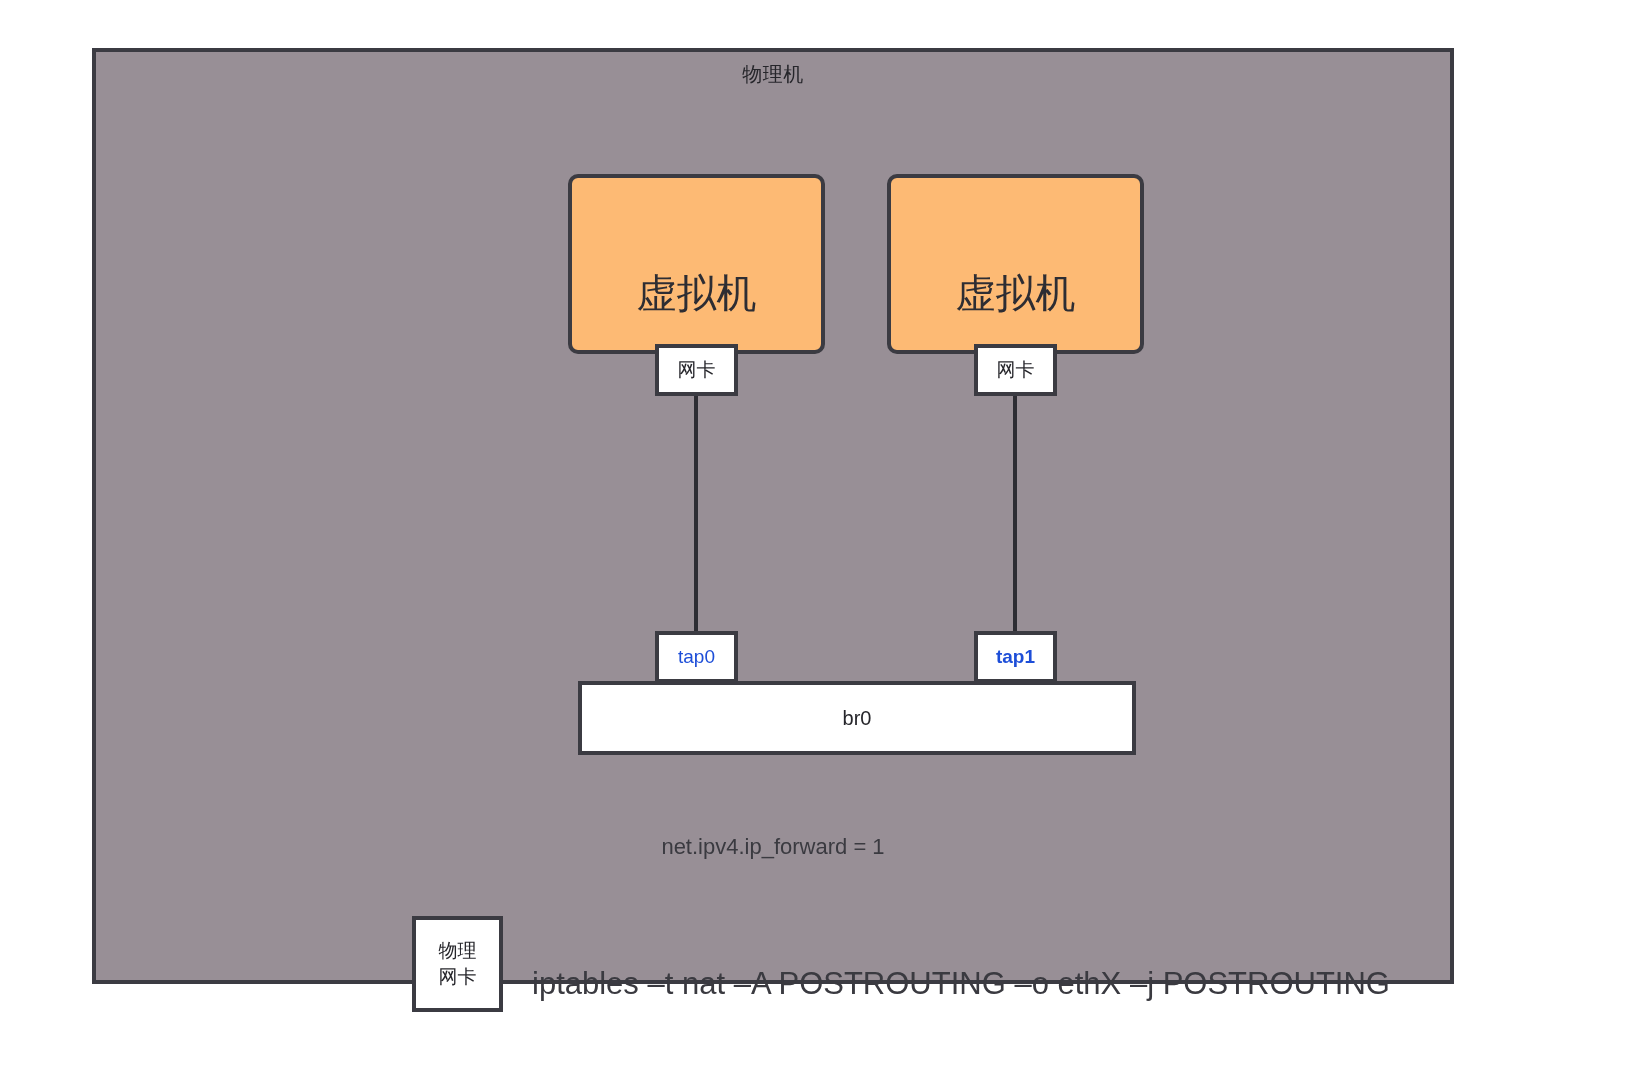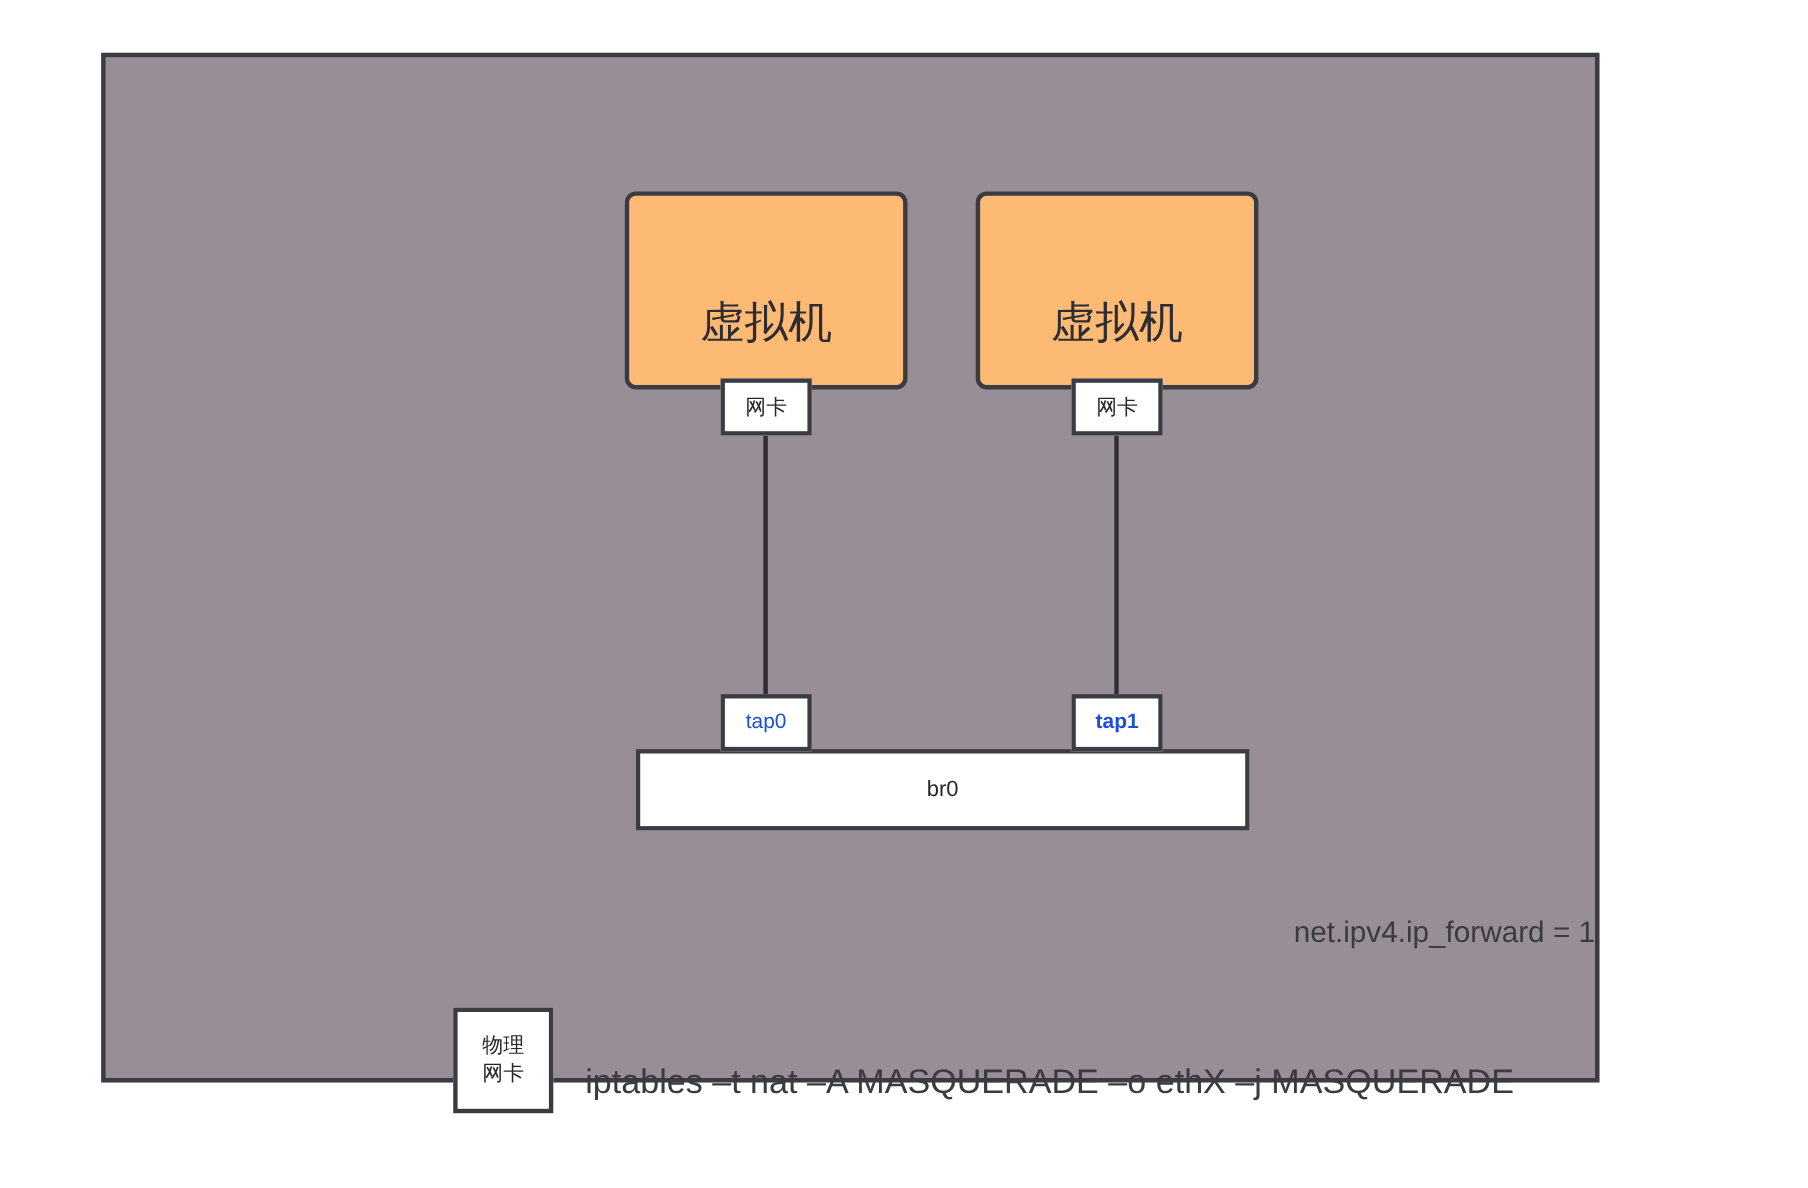--- a/index.html
+++ b/index.html
@@ -135,22 +135,22 @@
     color: #26262b;
     z-index: 3;
   }
 
   
   #sysctl-text {
     position: absolute;
     left: 0;
     top: 775px;
     width: 100%;
-    text-align: right;
-    font-size: 27px;
+    text-align: center;
+    font-size: 22px;
     color: #3a3a40;
     line-height: 40px;
   }
 
   
   #phys-nic-box {
     position: absolute;
     left: 316px;
     top: 864px;
     width: 91px;
@@ -181,20 +181,21 @@
     white-space: nowrap;
   }
 </style>
 </head>
 <body>
 
 <div id="canvas">
 
   <div id="host-box">
 
+    <div id="host-title">物理机</div>
 
     <div class="vm-box" id="vm-0">
       <div class="vm-label">虚拟机</div>
     </div>
 
     <div class="vm-box" id="vm-1">
       <div class="vm-label">虚拟机</div>
     </div>
 
     <div class="nic-box" id="nic-0">网卡</div>
@@ -208,16 +209,16 @@
 
     <div id="br0-box">br0</div>
 
     <div id="sysctl-text">net.ipv4.ip_forward = 1</div>
 
     <div id="phys-nic-box">
       <span>物理</span>
       <span>网卡</span>
     </div>
 
-    <div id="iptables-text">iptables –t nat –A MASQUERADE –o ethX –j MASQUERADE</div>
+    <div id="iptables-text">iptables –t nat –A POSTROUTING –o ethX –j POSTROUTING</div>
 
   </div>
 </div>
 
 </body></html>

